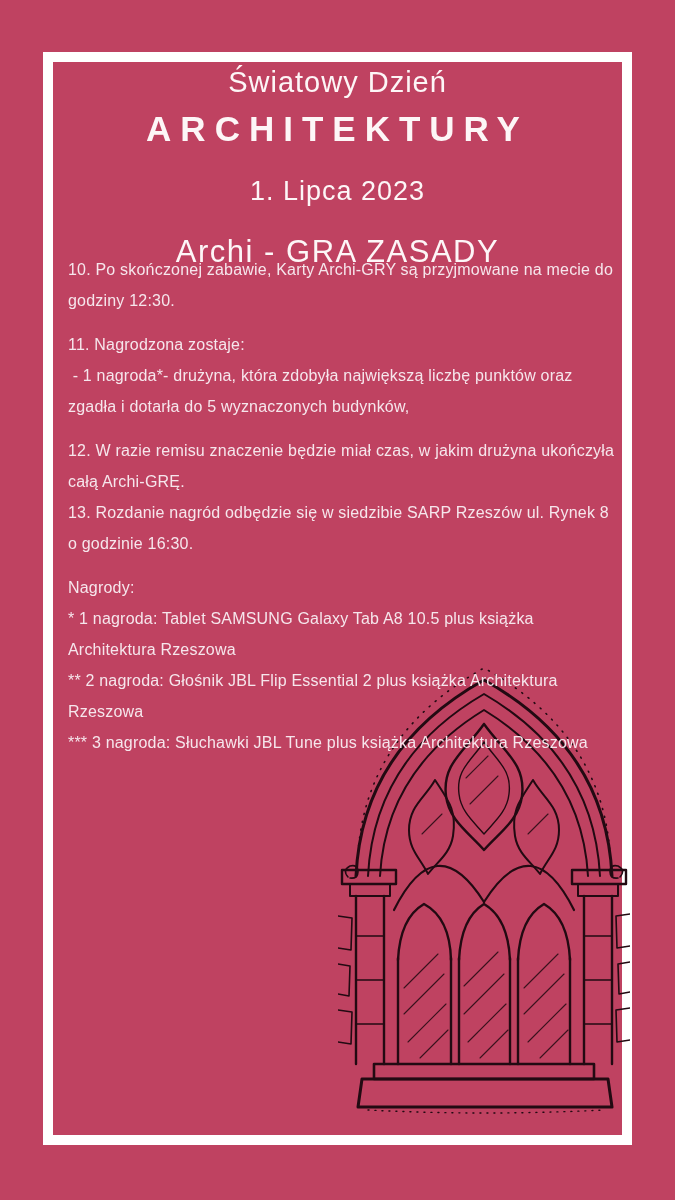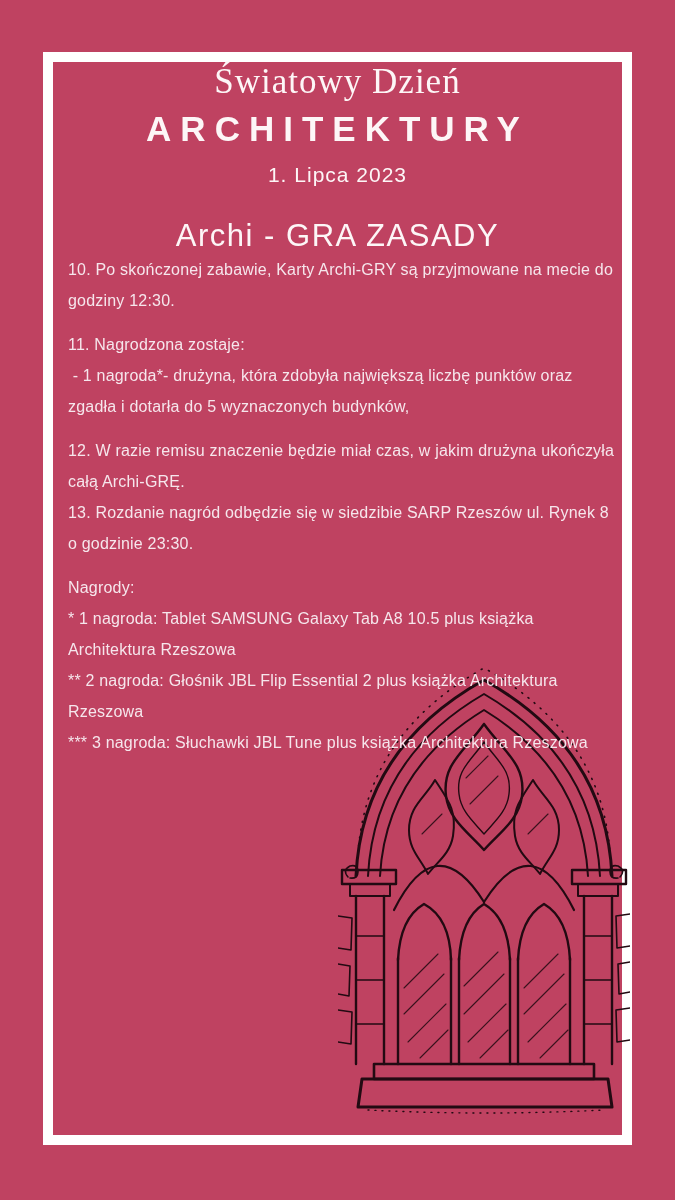--- a/index.html
+++ b/index.html
@@ -42,38 +42,38 @@
 
   .header {
     position: absolute;
     left: 53px; top: 64px;
     width: 569px;
     text-align: center;
     color: var(--title);
     z-index: 2;
   }
   .eyebrow {
-    font-size: 35px;
+    font-size: 29px;
     font-weight: 400;
     letter-spacing: 1px;
     line-height: 36px;
-    font-family: Liberation Serif, serif;
   }
   .title {
     font-size: 35px;
     font-weight: 700;
     letter-spacing: 9px;
     line-height: 58px;
     white-space: nowrap;
   }
   .date {
-    font-size: 21px;
+    font-size: 27px;
     font-weight: 400;
     letter-spacing: 1px;
     line-height: 34px;
+    margin-top: 16px;
   }
   .heading {
     margin-top: 24px;
     font-size: 31px;
     font-weight: 400;
     letter-spacing: 1.5px;
     line-height: 40px;
   }
 
   .rules {
@@ -182,20 +182,20 @@
     <h1 class="title">ARCHITEKTURY</h1>
     <div class="date">1. Lipca 2023</div>
     <h2 class="heading">Archi - GRA ZASADY</h2>
   </div>
 
   <div class="rules">
     <p>10. Po skończonej zabawie, Karty Archi-GRY są przyjmowane na mecie do godziny 12:30.</p>
     <p>11. Nagrodzona zostaje:
 &nbsp;- 1 nagroda*- drużyna, która zdobyła największą liczbę punktów oraz zgadła i dotarła do 5 wyznaczonych budynków,</p>
     <p>12. W razie remisu znaczenie będzie miał czas, w jakim drużyna ukończyła całą Archi-GRĘ.
-13. Rozdanie nagród odbędzie się w siedzibie SARP Rzeszów ul. Rynek 8 o godzinie 23:30.</p>
+13. Rozdanie nagród odbędzie się w siedzibie SARP Rzeszów ul. Rynek 8 o godzinie 16:30.</p>
     <p>Nagrody:
 *  1 nagroda: Tablet SAMSUNG Galaxy Tab A8 10.5 plus książka Architektura Rzeszowa
 ** 2 nagroda: Głośnik JBL Flip Essential 2 plus książka Architektura Rzeszowa
 *** 3 nagroda: Słuchawki JBL Tune plus książka Architektura Rzeszowa</p>
   </div>
 
 </div>
 
 </body></html>

